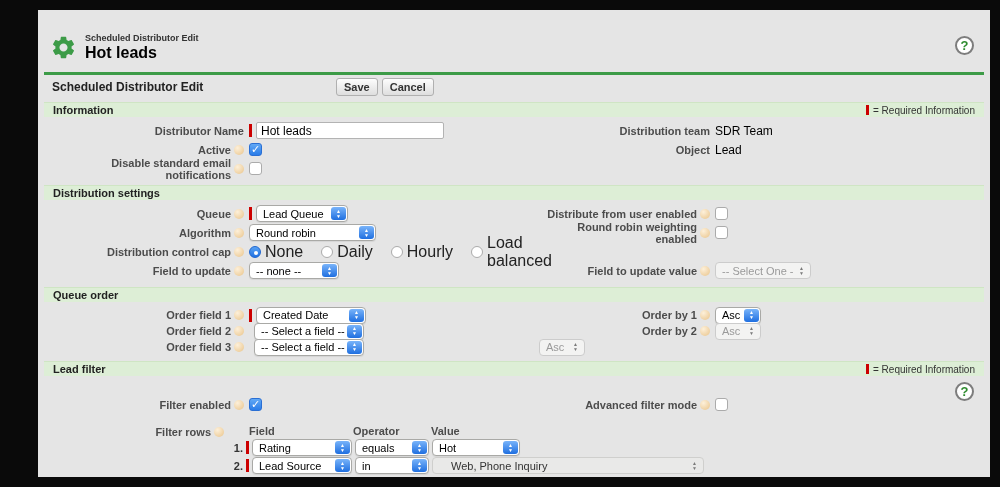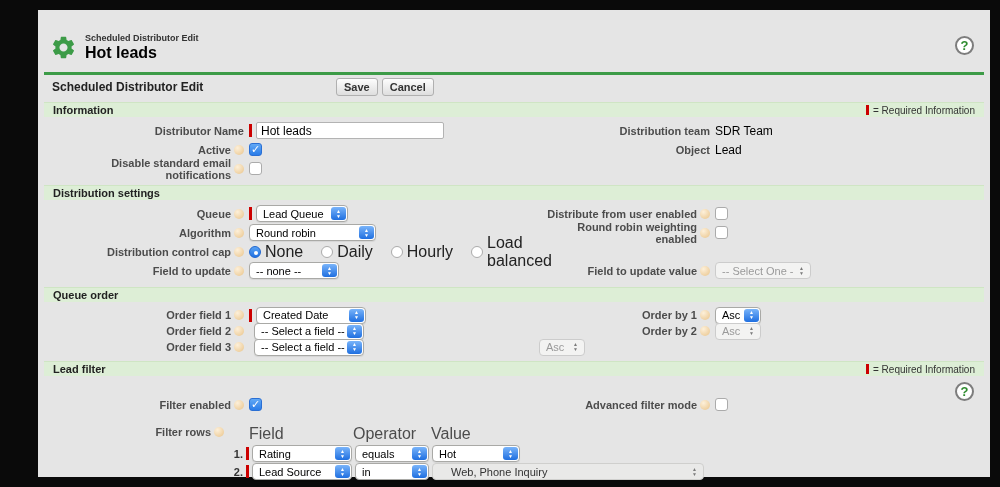--- a/index.html
+++ b/index.html
@@ -64,21 +64,21 @@
   .radio-opt { display:flex; align-items:center; gap:4px; margin-right:14px; }
   .radio-lbl { font-size:16px; color:#222; }
 
   
   .lf-body { position:relative; padding:4px 0 0 0; height:110px; }
   .lf-help { position:absolute; right:16px; top:6px; }
   .lf-row1 { margin-top:16px; }
   .filter-block { display:flex; margin-top:10px; align-items:flex-start; }
   .ft { margin-left:5px; }
   .ft-head { display:flex; padding-left:20px; margin-bottom:2px; }
-  .ft-col { font-size:16px; font-weight:normal; color:#4c4c4c; }
+  .ft-col { font-size:11px; font-weight:bold; color:#4c4c4c; }
   .ft-col.f { width:104px; } .ft-col.o { width:78px; }
   .ft-row { display:flex; align-items:center; margin-bottom:1px; gap:3px; }
   .ft-num { width:14px; text-align:right; font-size:11px; font-weight:bold; color:#333; }
 </style>
 </head>
 <body>
 
 <div class="panel">
 
   <div class="page-header">

